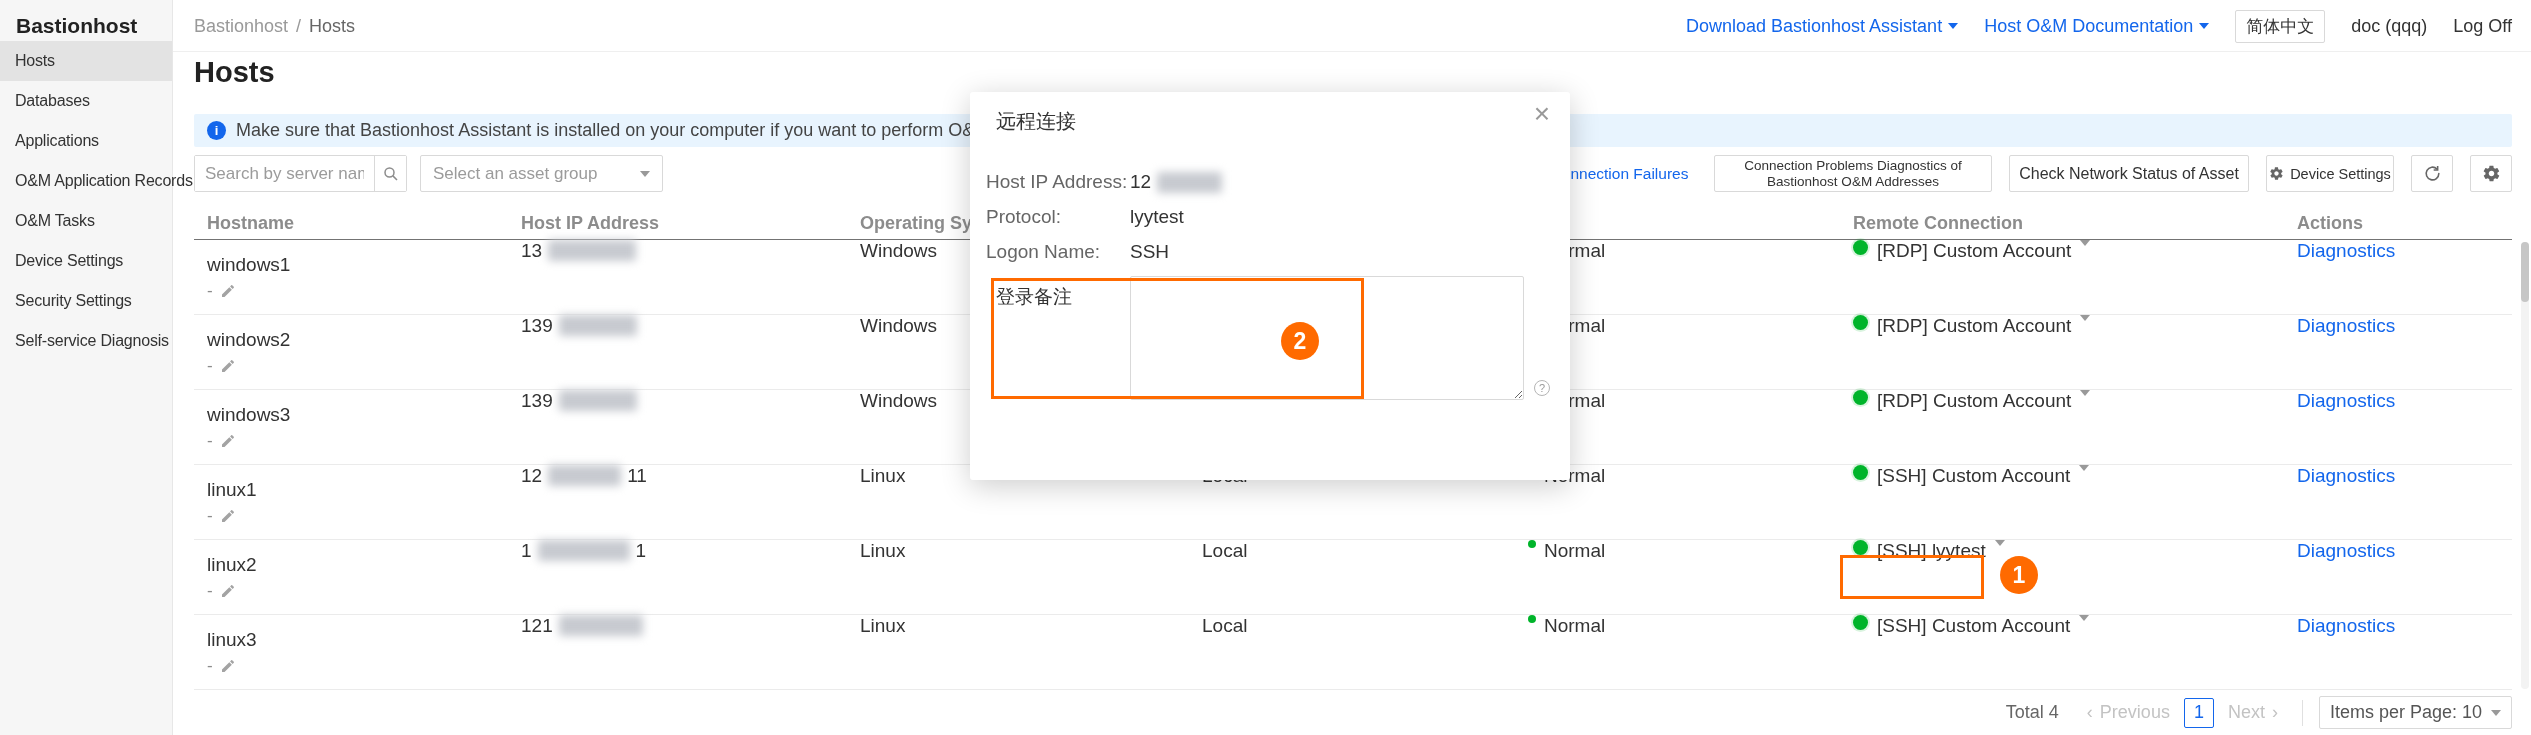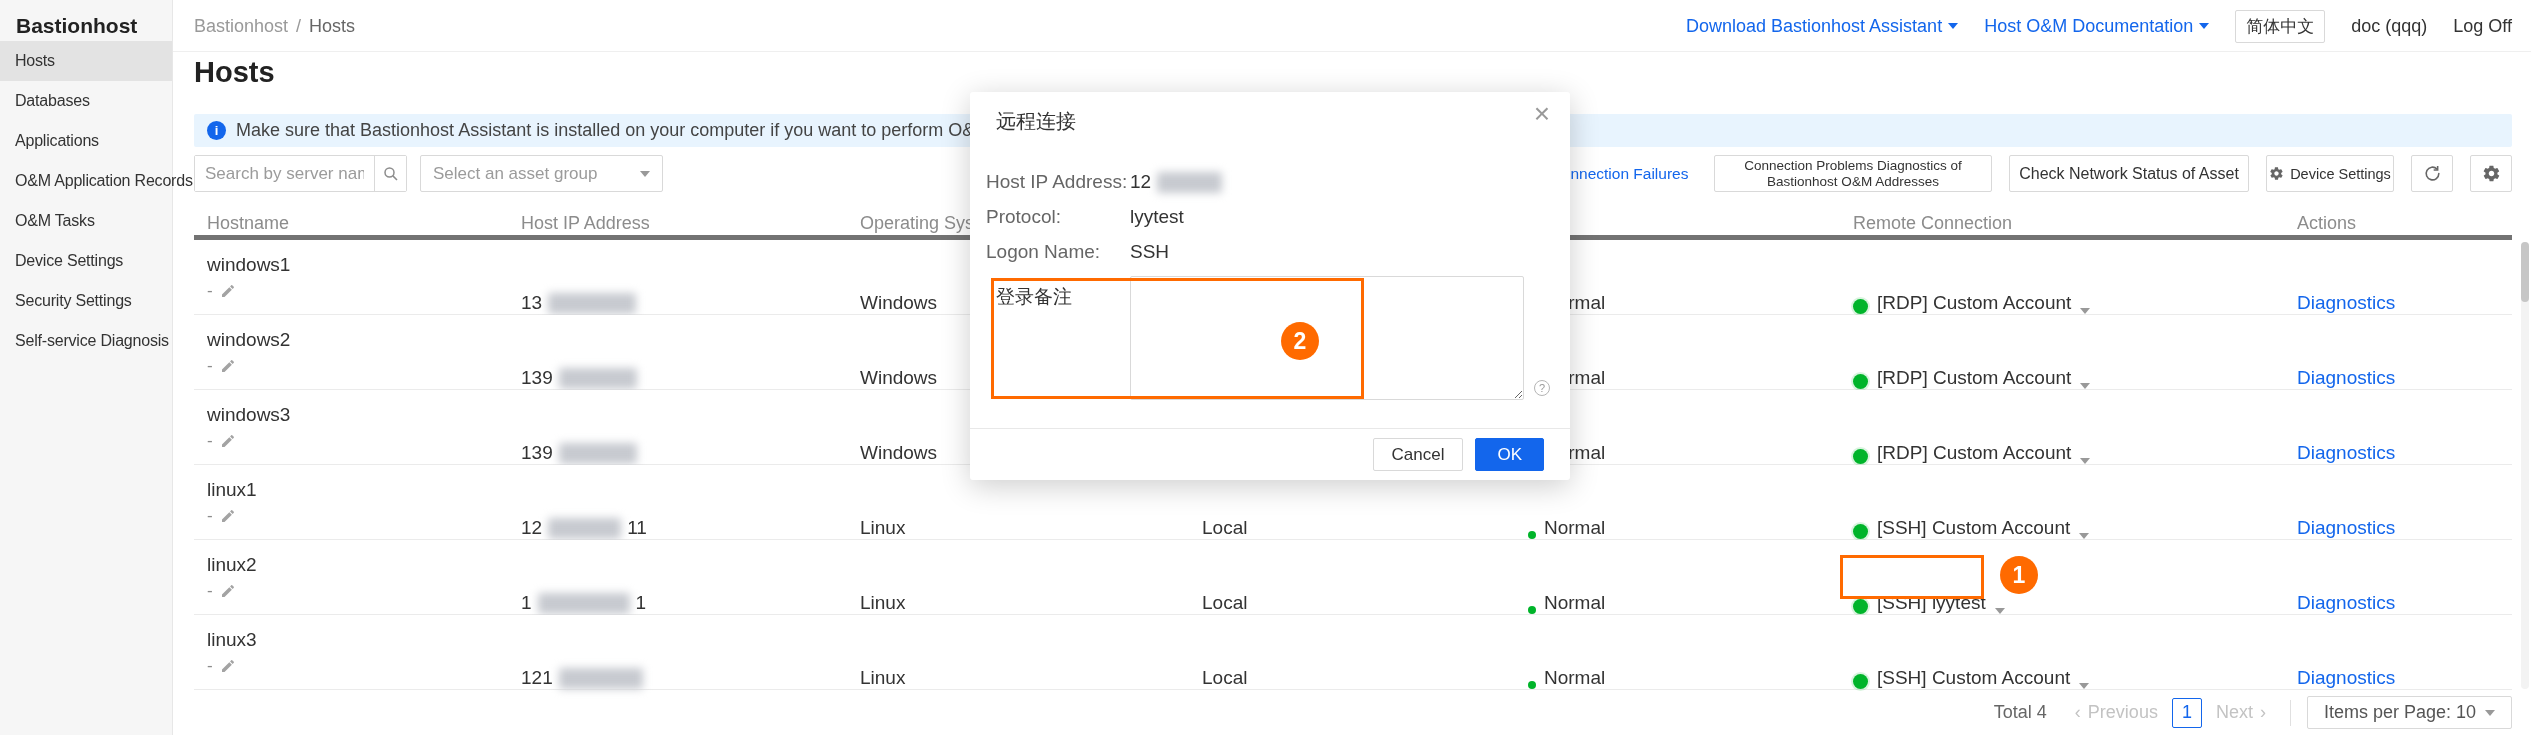--- a/index.html
+++ b/index.html
@@ -36,44 +36,44 @@
   .asset-select { position:absolute; left:420px; top:155px; width:243px; height:37px; border:1px solid #d9d9d9; border-radius:2px; display:flex; align-items:center; justify-content:space-between; padding:0 12px; font-size:17px; color:#9b9b9b; cursor:pointer; background:#fff; }
   .toolbar-right { position:absolute; right:19px; top:155px; height:37px; display:flex; gap:17px; align-items:center; }
   .btn { background:#fff; border:1px solid #d9d9d9; border-radius:2px; color:#333; height:37px; display:flex; align-items:center; justify-content:center; cursor:pointer; }
   .partial-link { width:155px; color:#1366EC; font-size:15.5px; white-space:nowrap; overflow:hidden; display:flex; align-items:center; cursor:pointer; }
   .btn-check { width:240px; font-size:16px; }
   .btn-conn { width:278px; font-size:13.5px; line-height:16px; text-align:center; padding:0 6px; }
   .btn-device { width:128px; font-size:14.5px; gap:6px; }
   .icon-btn { width:42px; }
   
   .table { position:absolute; left:194px; right:19px; top:206px; }
-  .thead { position:relative; height:34px; border-bottom:5px solid #737373; }
+  .thead { position:relative; height:34px; border-bottom:1px solid #737373;font-weight:bold; }
   .th { position:absolute; top:0; line-height:34px; font-size:18px; color:#8c8c8c; white-space:nowrap; }
   .row { position:relative; height:75px; border-bottom:1px solid #ebebeb; background:#fff; }
-  .cell { position:absolute; top:0; height:100%; display:flex; align-items:flex-end; font-size:19px; color:#333; white-space:nowrap; }
+  .cell { position:absolute; top:0; height:100%; display:flex; align-items:flex-start; font-size:19px; color:#333; white-space:nowrap; }
   .c-host { left:13px; flex-direction:column; align-items:flex-start; justify-content:center; gap:5px; }
   .c-ip { left:327px; }
   .c-os { left:666px; }
   .c-net { left:1008px; }
   .c-status { left:1334px; gap:8px; }
   .c-remote { left:1659px; gap:9px; cursor:pointer; }
   .c-action { left:2103px; }
   .host-name { font-size:19px; color:#333; }
   .host-sub { font-size:17px; color:#8c8c8c; display:flex; align-items:center; gap:7px; }
   .blur { display:inline-block; height:21px; background:#c7cad0; border-radius:2px; filter:blur(4px); margin:0 6px; vertical-align:middle; }
   .dot { width:8px; height:8px; border-radius:50%; background:#00B42A; flex:0 0 auto; }
   .gdot { width:15px; height:15px; border-radius:50%; background:#00B42A; box-shadow:0 0 0 2px rgba(0,180,42,.15); flex:0 0 auto; }
   .link { color:#1366EC; cursor:pointer; text-decoration:none; }
   
   .pagination { position:absolute; right:19px; top:690px; height:45px; display:flex; align-items:center; justify-content:flex-end; font-size:18px; color:#666; }
   .pg-total { margin-right:20px; }
   .pg-nav { color:#c3c3c3; display:flex; align-items:center; gap:7px; margin:0 8px; cursor:pointer; }
   .pg-page { width:30px; height:30px; border:1px solid #1366EC; border-radius:2px; color:#1366EC; display:flex; align-items:center; justify-content:center; margin:0 6px; cursor:pointer; }
   .pg-divider { width:1px; height:26px; background:#e0e0e0; margin:0 16px; }
-  .pg-size { border:1px solid #d9d9d9; border-radius:2px; height:33px; padding:0 16px; display:flex; align-items:center; gap:9px; color:#555; cursor:pointer; }
+  .pg-size { border:1px solid #d9d9d9; border-radius:2px; height:33px; padding:0 10px; display:flex; align-items:center; gap:9px; color:#555; cursor:pointer; }
   
   .vscroll { position:absolute; right:2px; top:242px; width:8px; height:447px; background:#f3f3f3; border-radius:4px; }
   .vthumb { position:absolute; top:0; left:0; width:8px; height:60px; background:#c6c6c6; border-radius:4px; cursor:pointer; }
   
   .modal { position:absolute; left:970px; top:92px; width:600px; height:388px; background:#fff; border-radius:3px; box-shadow:0 6px 30px rgba(0,0,0,.2); z-index:10; }
   .modal-title { position:absolute; left:26px; top:16px; font-size:20px; font-weight:500; color:#333; }
   .modal-close { position:absolute; right:20px; top:8px; font-size:28px; color:#999; cursor:pointer; line-height:1; }
   .m-label { position:absolute; left:16px; line-height:22px; font-size:19px; color:#666; white-space:nowrap; }
   .m-value { position:absolute; left:160px; line-height:22px; font-size:19px; color:#333; display:flex; align-items:center; }
   .remark-label { position:absolute; left:26px; top:192px; font-size:19px; color:#333; }
@@ -403,22 +403,18 @@
   <div class="m-label" style="top:114px">Protocol:</div>
   <div class="m-value" style="top:114px">lyytest</div>
 
   <div class="m-label" style="top:149px">Logon Name:</div>
   <div class="m-value" style="top:149px">SSH</div>
 
   <div class="remark-label">登录备注</div>
   <textarea class="remark" style=""></textarea>
   <span class="help-icon">?</span>
 
-  <div class="modal-footer">
-    <span class="m-btn m-cancel">Cancel</span>
-    <span class="m-btn m-ok">OK</span>
-  </div>
 </div>
 
 <div class="ann-box ann-box2"></div>
 <div class="ann-badge ann-badge2">2</div>
 <div class="ann-box ann-box1"></div>
 <div class="ann-badge ann-badge1">1</div>
 
 </body></html>

